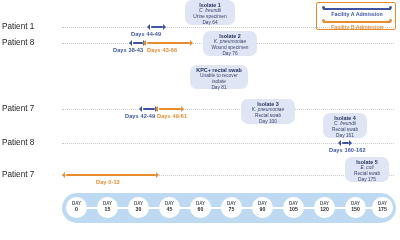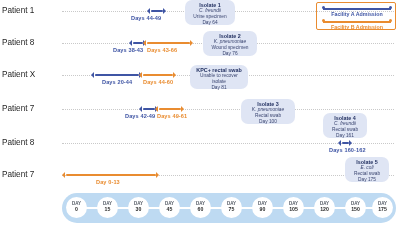--- a/index.html
+++ b/index.html
@@ -99,21 +99,21 @@
       <div class="lgtext blue">Facility A Admission</div>
     </div>
     <div class="lgrow" style="top:14px;">
       <div class="lgline orange"></div>
       <div class="lgdot orange" style="left:5px;"></div>
       <div class="lgdot orange" style="left:72px;"></div>
       <div class="lgtext orange">Facility B Admission</div>
     </div>
   </div>
 
-  <div class="row" style="top:6px;">
+  <div class="row" style="top:22px;">
     <div class="rowlabel">Patient 1</div>
     <div class="baseline"></div>
     <div class="seg blue" style="left:151px;width:12px;"></div>
     <div class="cap l blue" style="left:147px;"></div>
     <div class="cap r blue" style="left:163px;"></div>
     <div class="daylbl blue" style="left:131px;">Days 44-49</div>
   </div>
   <div class="isobox" style="left:185px;top:0px;width:50px;height:25px;">
     <div class="t">Isolate 1</div>
     <div class="s">C. freundii</div>
@@ -133,32 +133,20 @@
     <div class="daylbl blue" style="left:113px;">Days 38-43</div>
     <div class="daylbl orange" style="left:147px;">Days 43-66</div>
   </div>
   <div class="isobox" style="left:203px;top:31px;width:54px;height:25px;">
     <div class="t">Isolate 2</div>
     <div class="s">K. pneumoniae</div>
     <div class="n">Wound specimen</div>
     <div class="n">Day 76</div>
   </div>
 
-  <div class="row" style="top:70px;">
-    <div class="rowlabel">Patient X</div>
-    <div class="baseline"></div>
-    <div class="seg blue" style="left:95px;width:44px;"></div>
-    <div class="cap l blue" style="left:91px;"></div>
-    <div class="cap r blue" style="left:139px;"></div>
-    <div class="seg orange" style="left:143px;width:30px;"></div>
-    <div class="cap l orange" style="left:139px;"></div>
-    <div class="cap r orange" style="left:173px;"></div>
-    <div class="daylbl blue" style="left:102px;">Days 20-44</div>
-    <div class="daylbl orange" style="left:143px;">Days 44-60</div>
-  </div>
   <div class="isobox" style="left:190px;top:65px;width:58px;height:24px;">
     <div class="t">KPC+ rectal swab</div>
     <div class="n">Unable to recover</div>
     <div class="n">isolate</div>
     <div class="n">Day 81</div>
   </div>
 
   <div class="row" style="top:104px;">
     <div class="rowlabel">Patient 7</div>
     <div class="baseline"></div>

